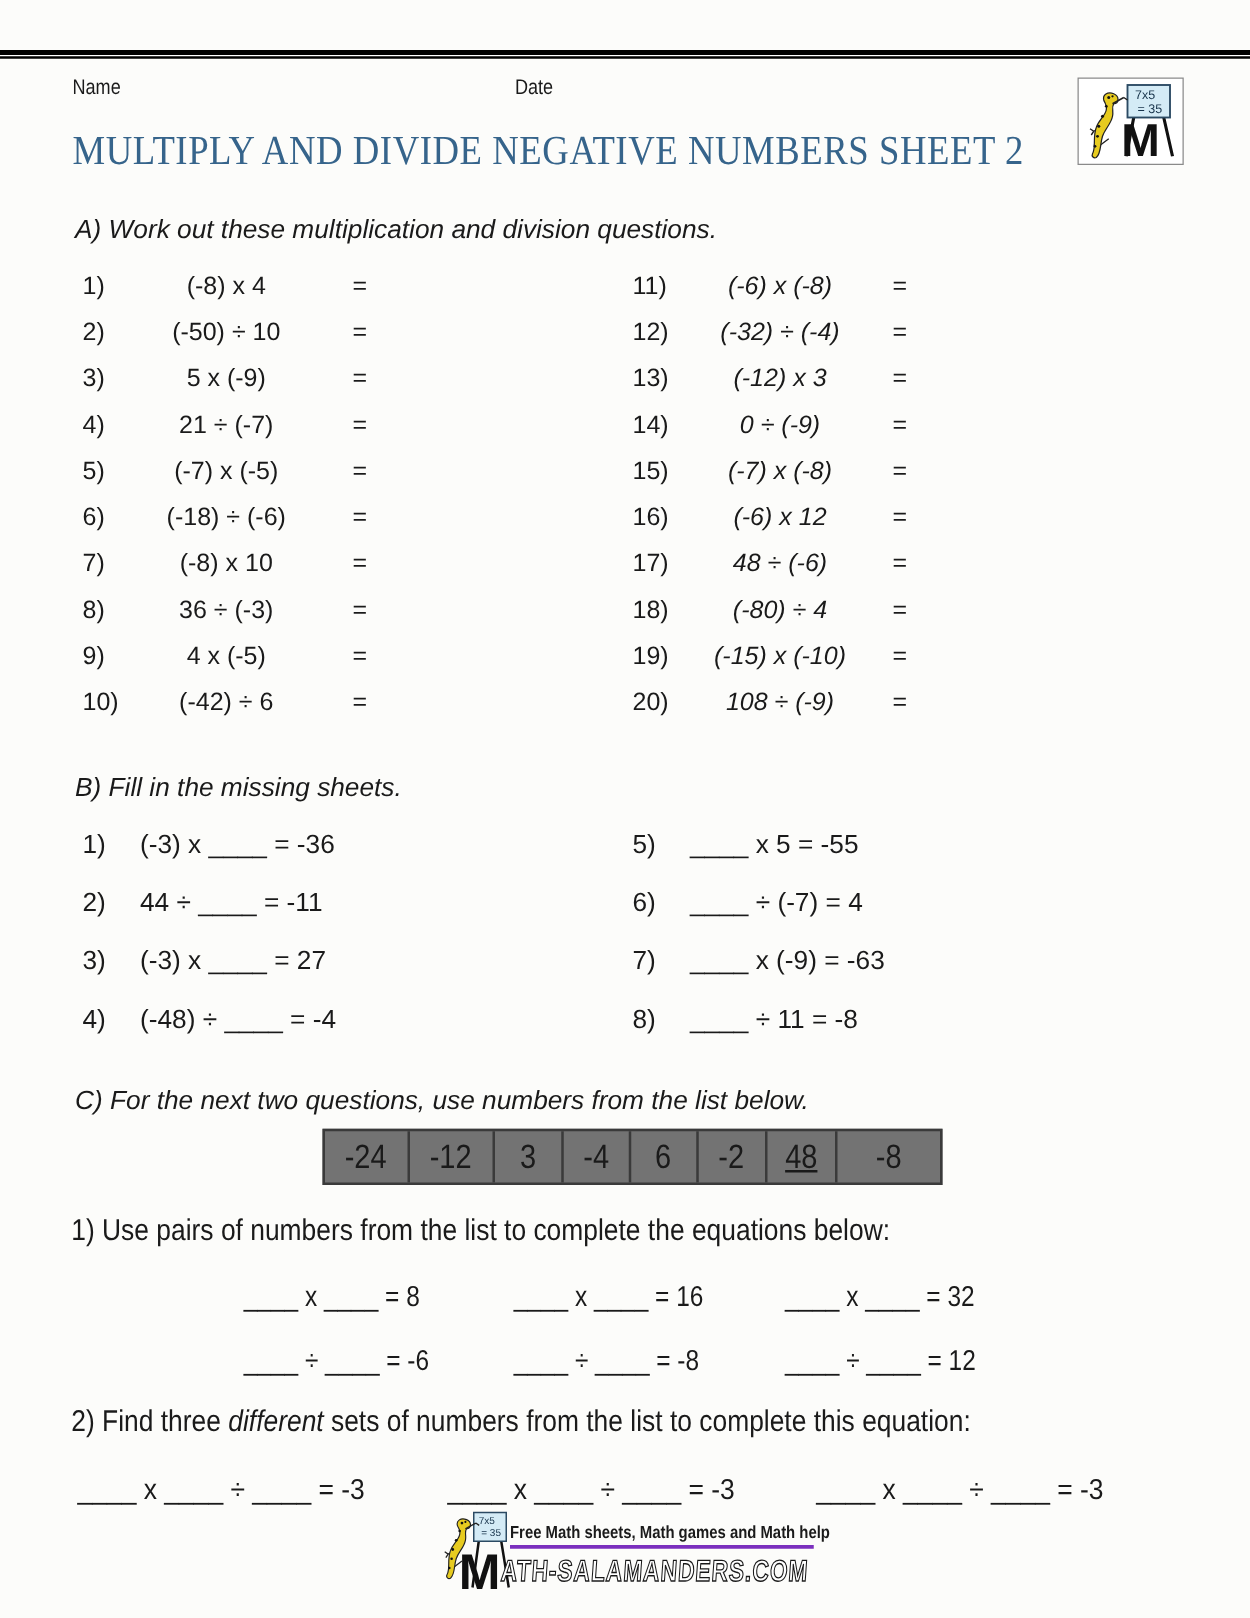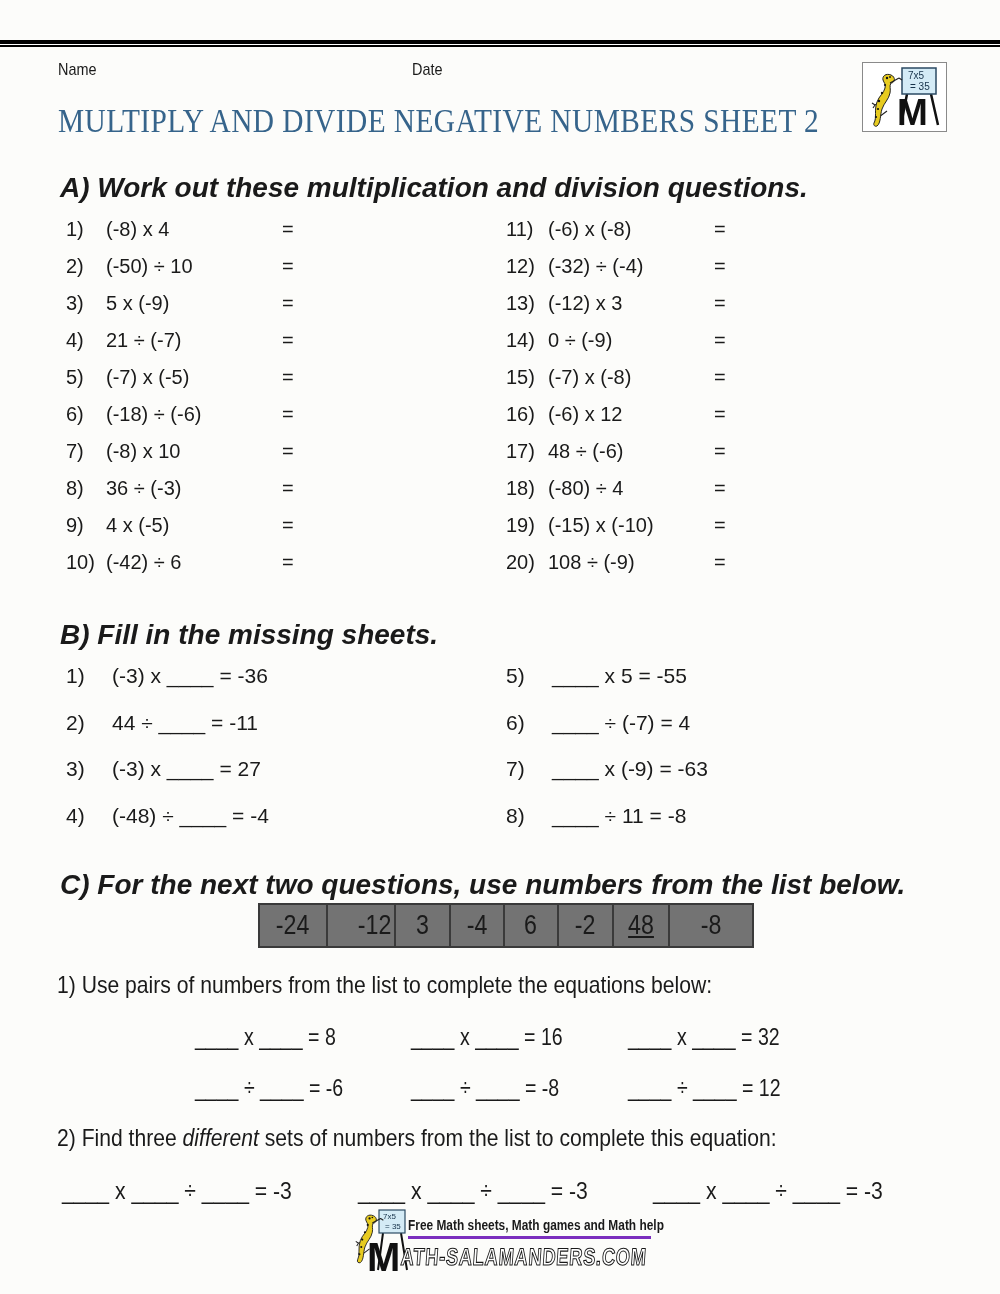--- a/index.html
+++ b/index.html
@@ -13,42 +13,42 @@
   .topbar{left:0;top:40px;width:1000px;height:1px;background:#fff;
           border-top:4px solid #000;border-bottom:2px solid #000;}
   
   .hlabel{top:60px;font-size:17px;transform:scaleX(.85);transform-origin:0 0;}
   #nameLbl{left:58px;} #dateLbl{left:412px;}
   .logoBox{left:862px;top:62px;width:83px;height:68px;background:#fff;border:1px solid #8a8a8a;}
   .title{left:58px;top:103px;font-family:"Liberation Serif",serif;font-size:33px;
          color:var(--title_blue,#36648B);letter-spacing:.5px;
          transform:scaleX(.89);transform-origin:0 0;white-space:nowrap;}
   
-  .heading{font-style:italic;font-size:28px;white-space:nowrap;font-weight:bold;}
+  .heading{font-style:italic;font-size:21px;white-space:nowrap;}
   #headA{left:60px;top:172px;} #headB{left:60px;top:619px;} #headC{left:60px;top:869px;text-align:right;}
   
   .acol{top:211px;}
   #acol1{left:66px;} #acol2{left:506px;}
   .arow{display:flex;align-items:center;height:37px;font-size:20px;}
   .pnum{width:40px;}
-  .pexpr{width:150px;text-align:left;white-space:nowrap;}
+  .pexpr{width:150px;text-align:center;white-space:nowrap;}
   .peq{margin-left:26px;}
-  #acol2 .pnum{width:42px;} #acol2 .pexpr{width:152px;} #acol2 .peq{margin-left:14px;}
+  #acol2 .pnum{width:42px;} #acol2 .pexpr{width:152px;font-style:italic;} #acol2 .peq{margin-left:14px;}
   
   .bcol{top:653px;}
   #bcol1{left:66px;} #bcol2{left:506px;}
   .brow{display:flex;align-items:center;height:46.5px;font-size:21px;}
   .bnum{width:46px;}
   .bexpr{white-space:nowrap;}
   
   .numtable{left:258px;top:903px;display:flex;border:2px solid #3a3a3a;background:#737373;}
   .ncell{height:41px;display:flex;align-items:center;justify-content:center;font-size:27px;}
   .ncell + .ncell{border-left:2px solid #3a3a3a;}
   .ncell span{display:inline-block;transform:scaleX(.86);}
-  .ncell:nth-of-type(1){width:66px;} .ncell:nth-of-type(2){width:66px;justify-content:flex-end;}
+  .ncell:nth-of-type(1){width:66px;} .ncell:nth-of-type(2){width:66px;}
   .ncell:nth-of-type(3){width:53px;} .ncell:nth-of-type(4){width:52px;}
   .ncell:nth-of-type(5){width:52px;} .ncell:nth-of-type(6){width:53px;}
   .ncell:nth-of-type(7){width:54px;text-decoration:underline;} .ncell:nth-of-type(8){width:82px;}
   
   #q1{left:57px;top:971px;font-size:24px;transform:scaleX(.88);transform-origin:0 0;white-space:nowrap;}
   #q2{left:57px;top:1124px;font-size:24px;transform:scaleX(.88);transform-origin:0 0;white-space:nowrap;}
   .eqrow{left:0;width:1000px;height:30px;font-size:23px;}
   .eqi{position:absolute;white-space:nowrap;transform:scaleX(.85);transform-origin:0 50%;}
   #eqrow1{top:1024px;} #eqrow2{top:1075px;}
   #eqrow1 .eqi:nth-of-type(1), #eqrow2 .eqi:nth-of-type(1){left:195px;}

